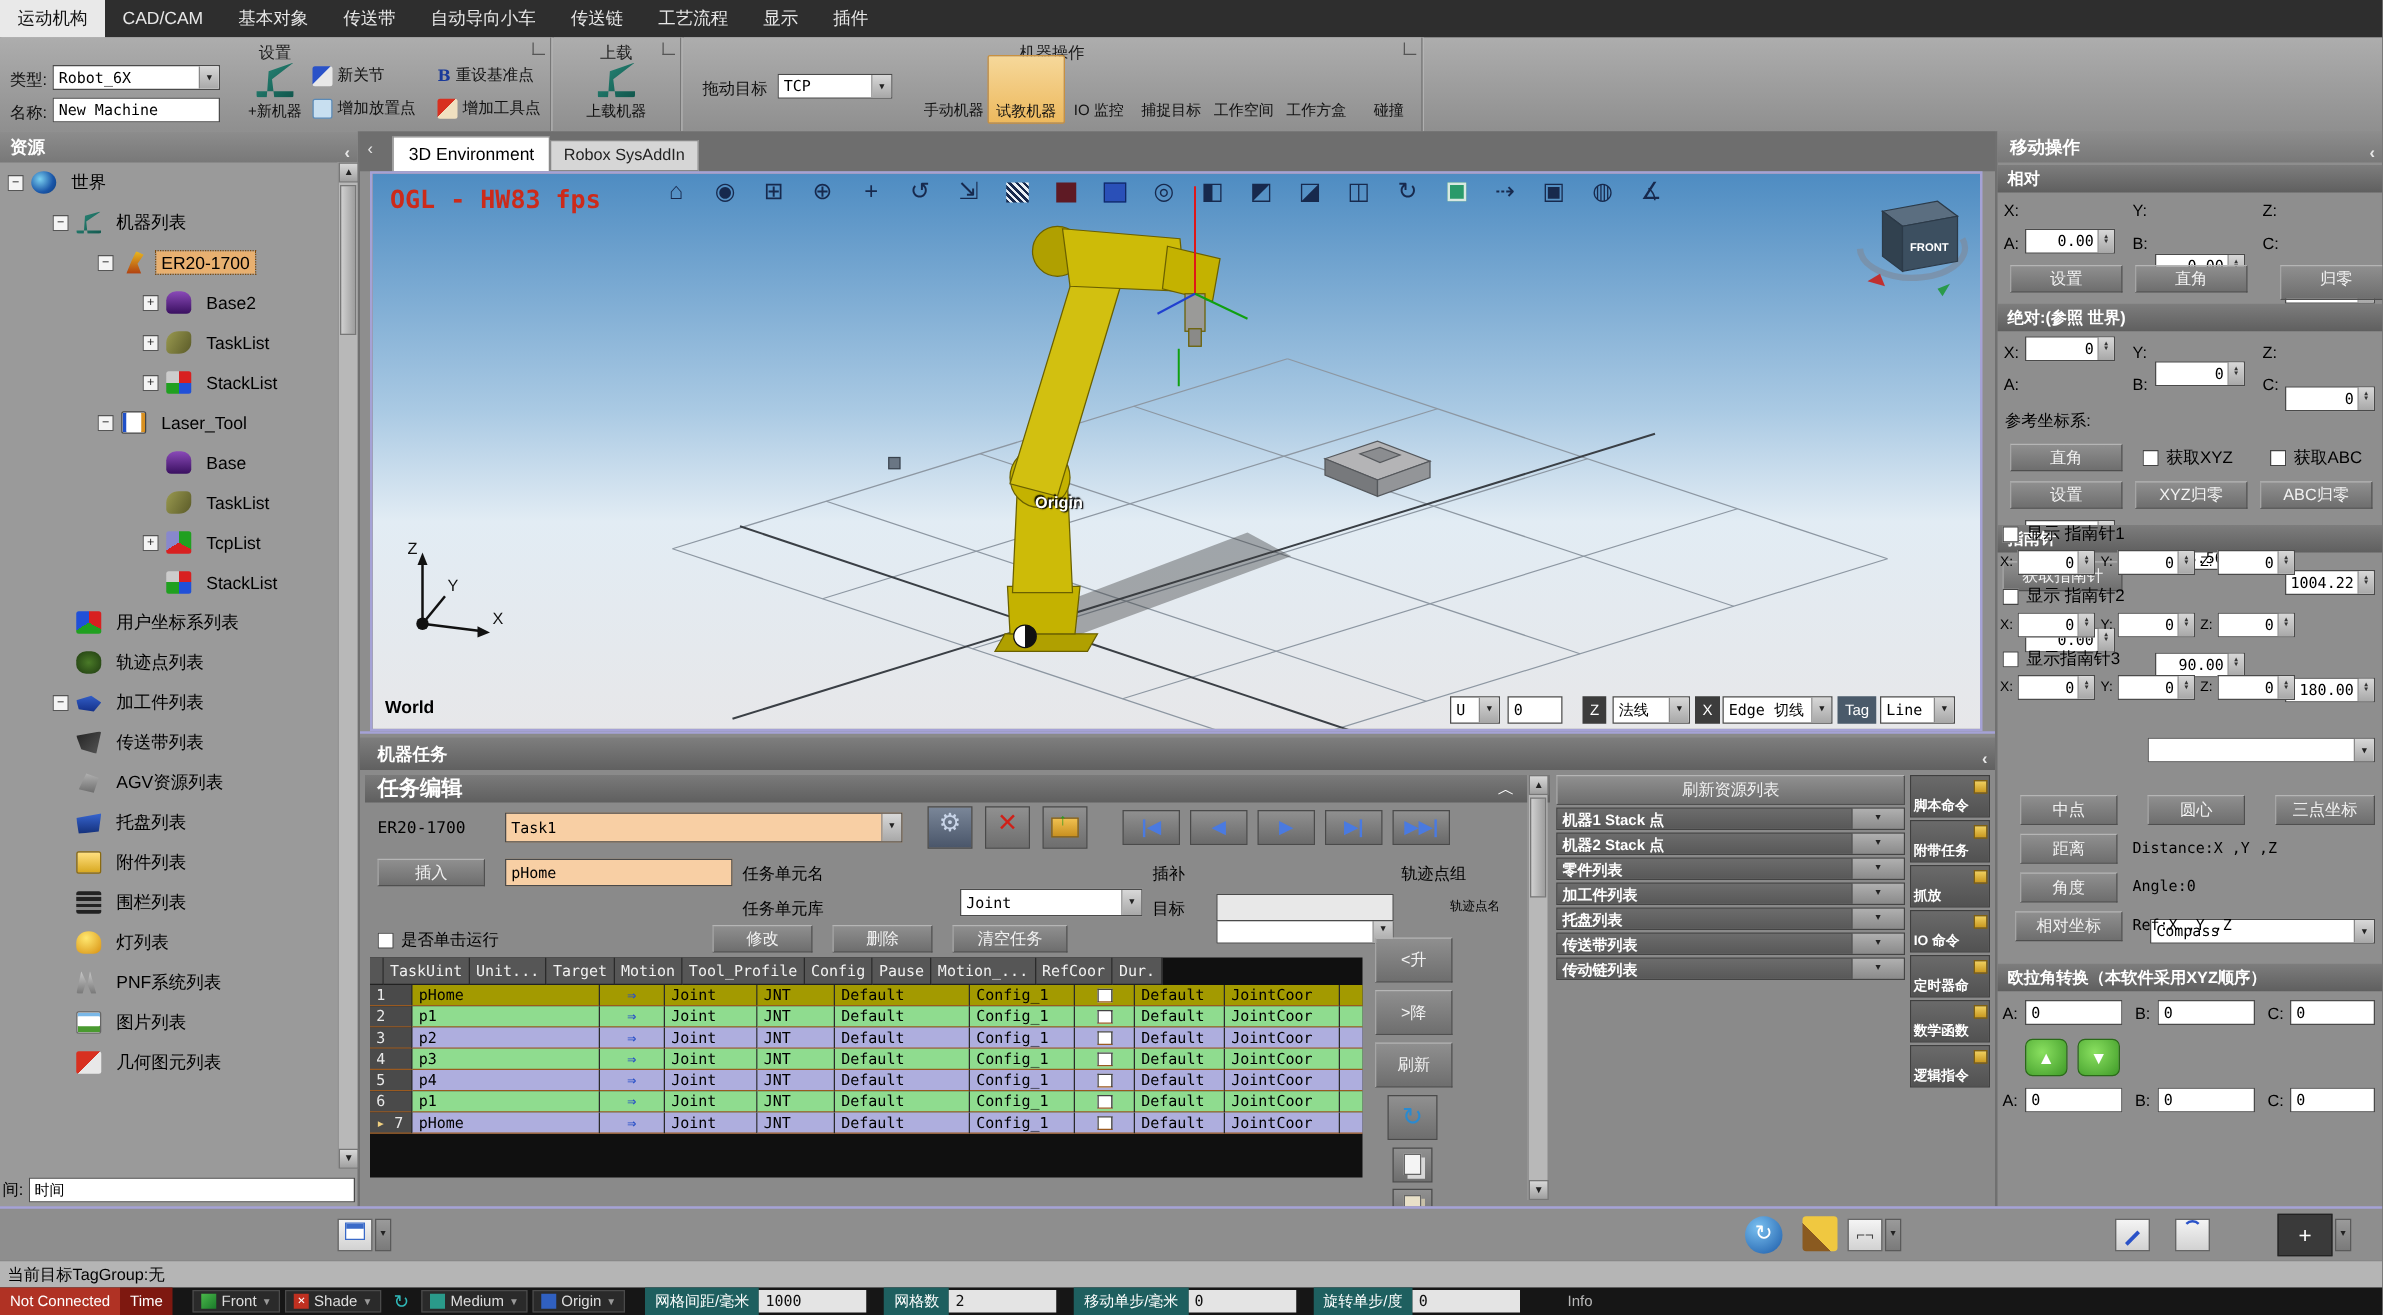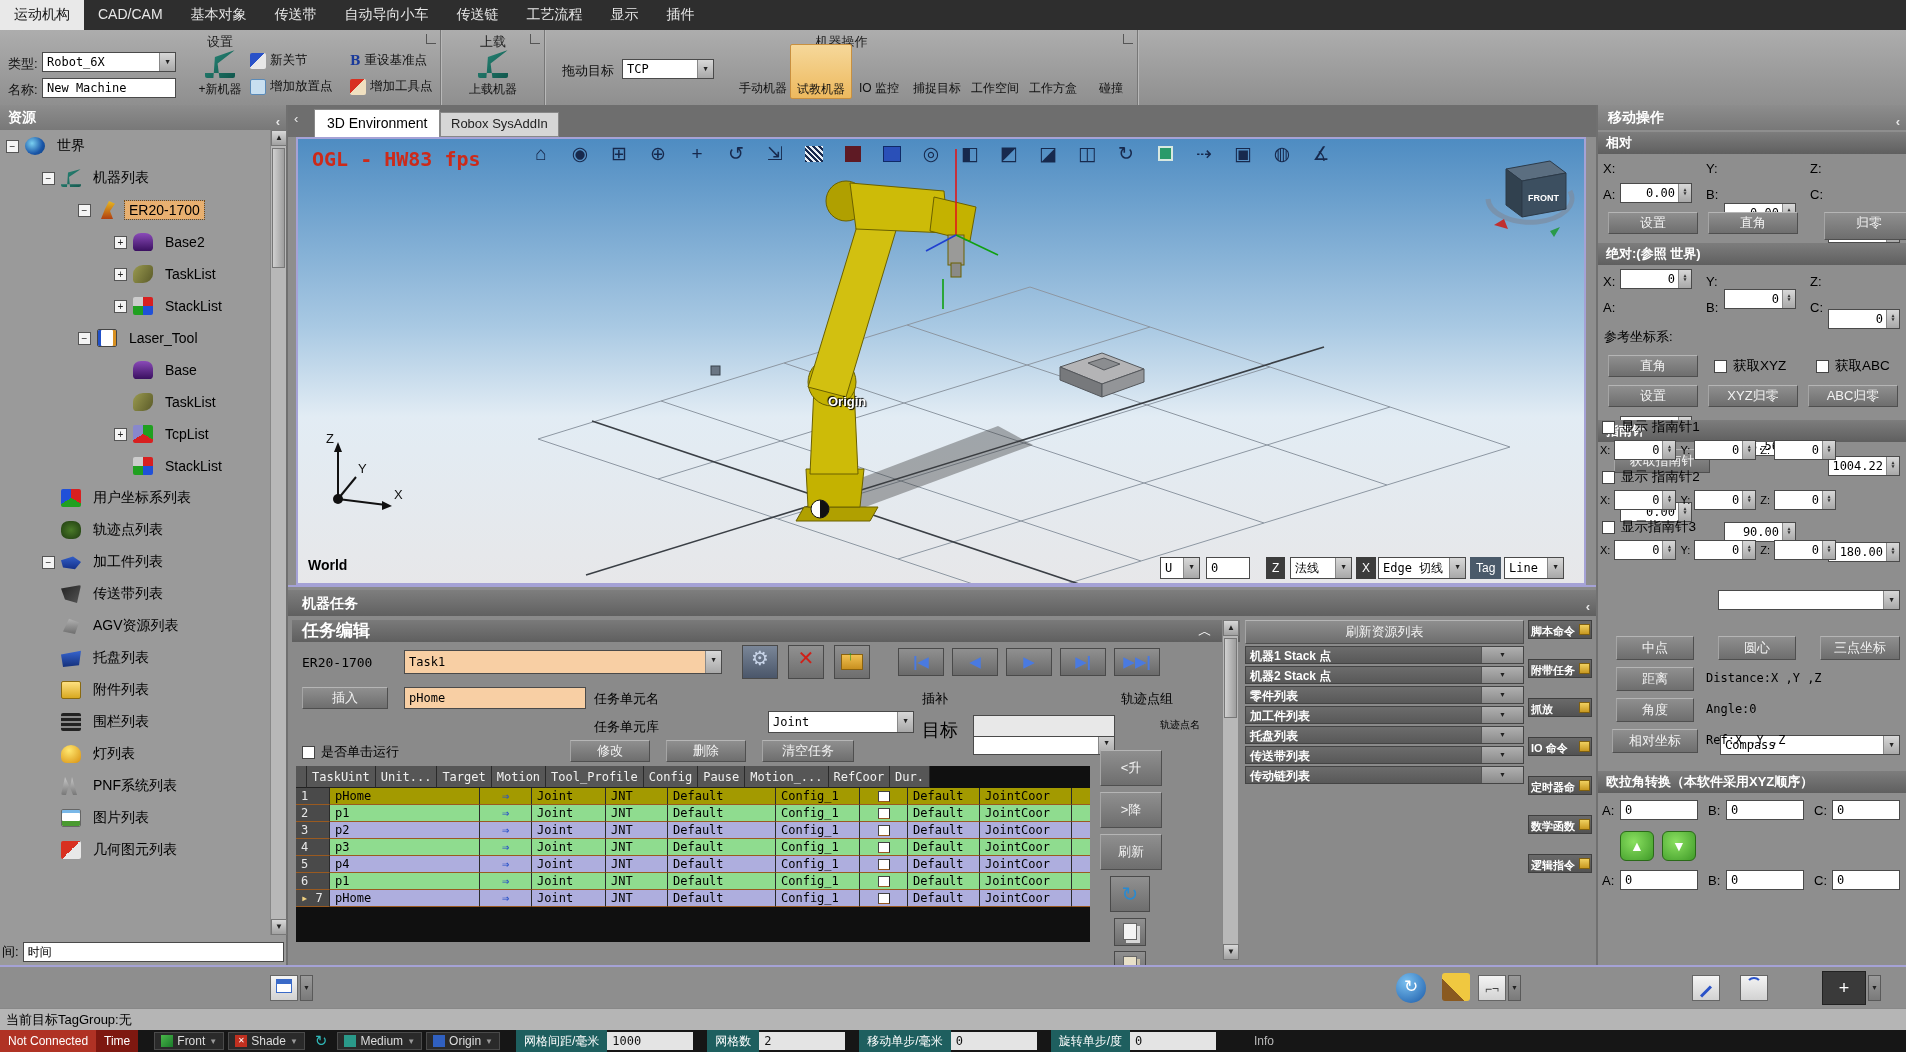--- a/index.html
+++ b/index.html
@@ -74,21 +74,21 @@
 .drow .cbx{width:11px;height:11px}
 
 .sidebtn{position:absolute;width:62px;height:36px;line-height:34px}
 .iconbtn{position:absolute;border:1px solid #4a4a4a;background:linear-gradient(#909090,#6e6e6e);text-align:center}
 
 .reslist{position:absolute;left:957px;top:33px;width:279px;height:330px}
 .reshdr{width:100%;height:24px;line-height:22px;font-size:13px}
 .resrow{position:relative;height:18px;margin-top:2px;background:linear-gradient(#6c6c6c,#585858);color:#fff;font-weight:bold;font-size:12px;line-height:18px;padding:0 4px;border:1px solid #444}
 .resdd{position:absolute;right:0;top:0;width:42px;height:16px;background:linear-gradient(#b0b0b0,#8a8a8a);border-left:1px solid #555;text-align:center;font-size:7px;line-height:15px;color:#222}
 .cmdstrip{position:absolute;left:1240px;top:33px;width:64px}
-.cmditem{position:relative;height:19px;margin-bottom:20px;background:linear-gradient(#6a6a6a,#525252);border:1px solid #3f3f3f;color:#fff;font-weight:bold;font-size:11px;line-height:17px;padding:2px 2px;white-space:nowrap;overflow:hidden}
+.cmditem{position:relative;height:19px;margin-bottom:2px;background:linear-gradient(#6a6a6a,#525252);border:1px solid #3f3f3f;color:#fff;font-weight:bold;font-size:11px;line-height:17px;padding:16px 2px;white-space:nowrap;overflow:hidden}
 .cmdic{position:absolute;right:1px;top:3px;width:11px;height:11px;background:linear-gradient(#f0d060,#c89820);border:1px solid #806010}
 
 .rightpanel{left:1596px;top:105px;width:310px;height:903px;background:#8e8e8e;border-left:2px solid #707070}
 .rphdr{height:25px;background:linear-gradient(#8d8d8d,#787878);color:#fff;font-weight:bold;font-size:14px;line-height:25px;padding:0 10px;position:relative}
 .sechdr{position:absolute;width:100%;height:22px;background:linear-gradient(#7d7d7d,#5f5f5f);color:#fff;font-weight:bold;font-size:13px;line-height:22px;padding:0 8px}
 .axlbl{position:absolute;font-size:13px;color:#000}
 .num{position:relative;background:#fff;border:1px solid #4a4a4a;height:20px;line-height:18px;text-align:right;padding:0 16px 0 3px;font-family:"DejaVu Sans Mono",monospace;font-size:12px}
 .num .spin{position:absolute;right:0;top:0;width:13px;height:100%;background:linear-gradient(#d8d8d8,#a8a8a8);border-left:1px solid #888;font-size:5px;line-height:4px;color:#333;text-align:center;padding-top:3px}
 .spin::before{content:"▲";display:block}.spin::after{content:"▼";display:block}
 .ckrow{position:absolute;font-size:13.5px;display:flex;align-items:center;gap:6px}
@@ -520,21 +520,21 @@
     <div class="abs" style="left:306px;top:103px;font-size:13px">任务单元名</div>
     <div class="abs dd" style="left:480px;top:100px;width:146px;height:22px;line-height:20px">Joint</div>
     <div class="abs" style="left:634px;top:103px;font-size:13px">插补</div>
     <div class="abs dd" style="left:685px;top:100px;width:142px;height:22px;line-height:20px"></div>
     <div class="abs" style="left:833px;top:103px;font-size:13px">轨迹点组</div>
 
     <div class="abs dd" style="left:14px;top:128px;width:86px;height:22px;line-height:20px">After</div>
     <div class="abs dd" style="left:116px;top:128px;width:182px;height:22px;line-height:20px">pHome</div>
     <div class="abs" style="left:306px;top:131px;font-size:13px">任务单元库</div>
     <div class="abs dd" style="left:480px;top:128px;width:146px;height:22px;line-height:20px">Joint</div>
-    <div class="abs" style="left:634px;top:131px;font-size:18px">目标</div>
+    <div class="abs" style="left:634px;top:131px;font-size:13px">目标</div>
     <div class="abs inp" style="left:685px;top:128px;width:142px;height:22px;background:#e8e8e8"></div>
     <div class="abs" style="left:872px;top:131px;font-size:10px">轨迹点名</div>
 
     <div class="abs" style="left:14px;top:156px;display:flex;align-items:center;gap:6px">
       <span class="cbx"></span>
       <span>是否单击运行</span>
     </div>
     <div class="btn abs" style="left:282px;top:153px;width:80px;height:22px;line-height:20px">修改</div>
     <div class="btn abs" style="left:378px;top:153px;width:80px;height:22px;line-height:20px">删除</div>
     <div class="btn abs" style="left:474px;top:153px;width:92px;height:22px;line-height:20px">清空任务</div>
@@ -730,21 +730,21 @@
       </div>
     <div class="ckrow" style="left:218px;top:252px">
         <span class="cbx"></span>
         <span>获取ABC</span>
       </div>
     <div class="btn abs" style="left:10px;top:280px;width:90px;height:22px;line-height:20px">设置</div>
     <div class="btn abs" style="left:110px;top:280px;width:90px;height:22px;line-height:20px">XYZ归零</div>
     <div class="btn abs" style="left:210px;top:280px;width:90px;height:22px;line-height:20px">ABC归零</div>
 
     <div class="sechdr" style="top:315px">指南针</div>
-    <div class="btn abs" style="left:16px;top:344px;width:96px;height:24px;line-height:22px">获取指南针</div>
+    <div class="btn abs" style="left:4px;top:344px;width:96px;height:24px;line-height:22px">获取指南针</div>
     <div class="abs dd" style="left:122px;top:345px;width:180px">Compass</div>
     <div>
 
     <div>
           <div class="ckrow" style="position:relative;left:4px;margin-top:8px">
             <span class="cbx"></span>
             <span>显示 指南针1</span>
           </div>
           <div style="position:relative;display:flex;gap:4px;align-items:center;margin:4px 2px 0 2px">
             <span class="mini">X:</span>

